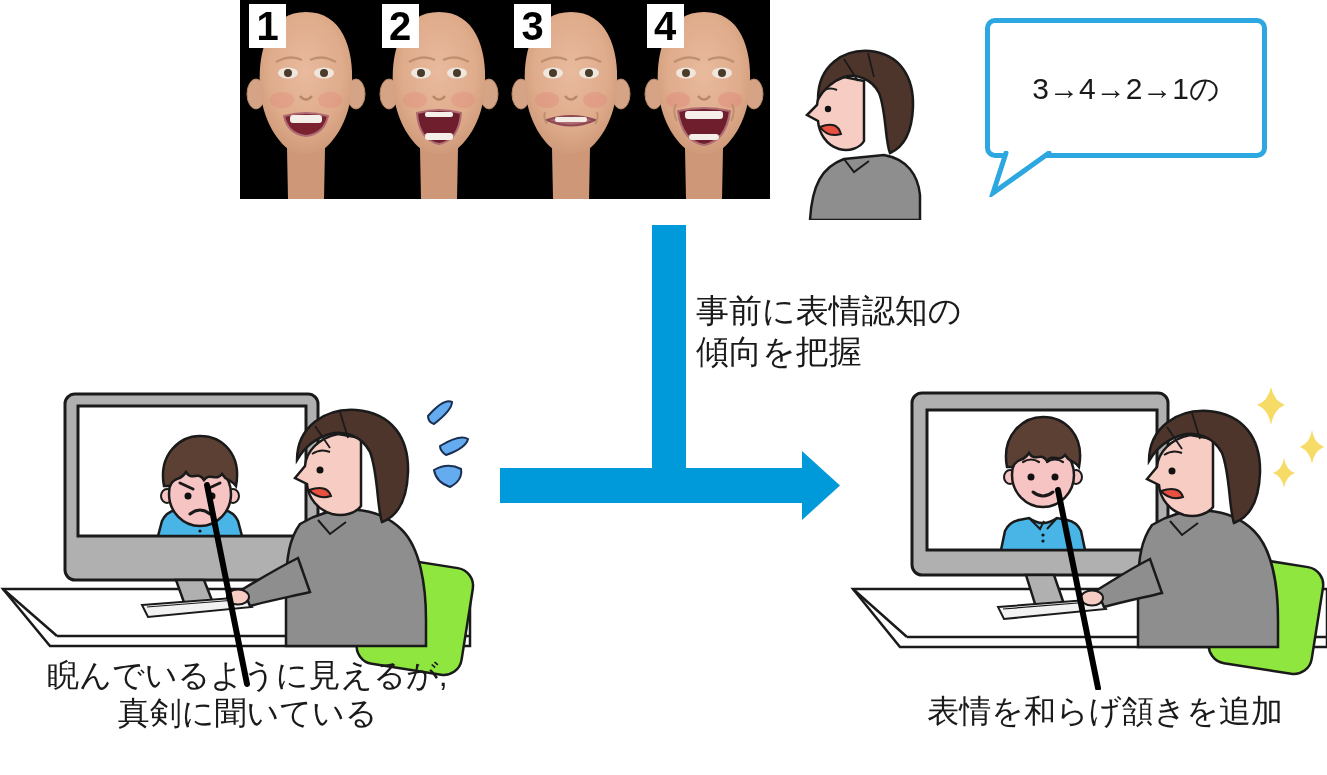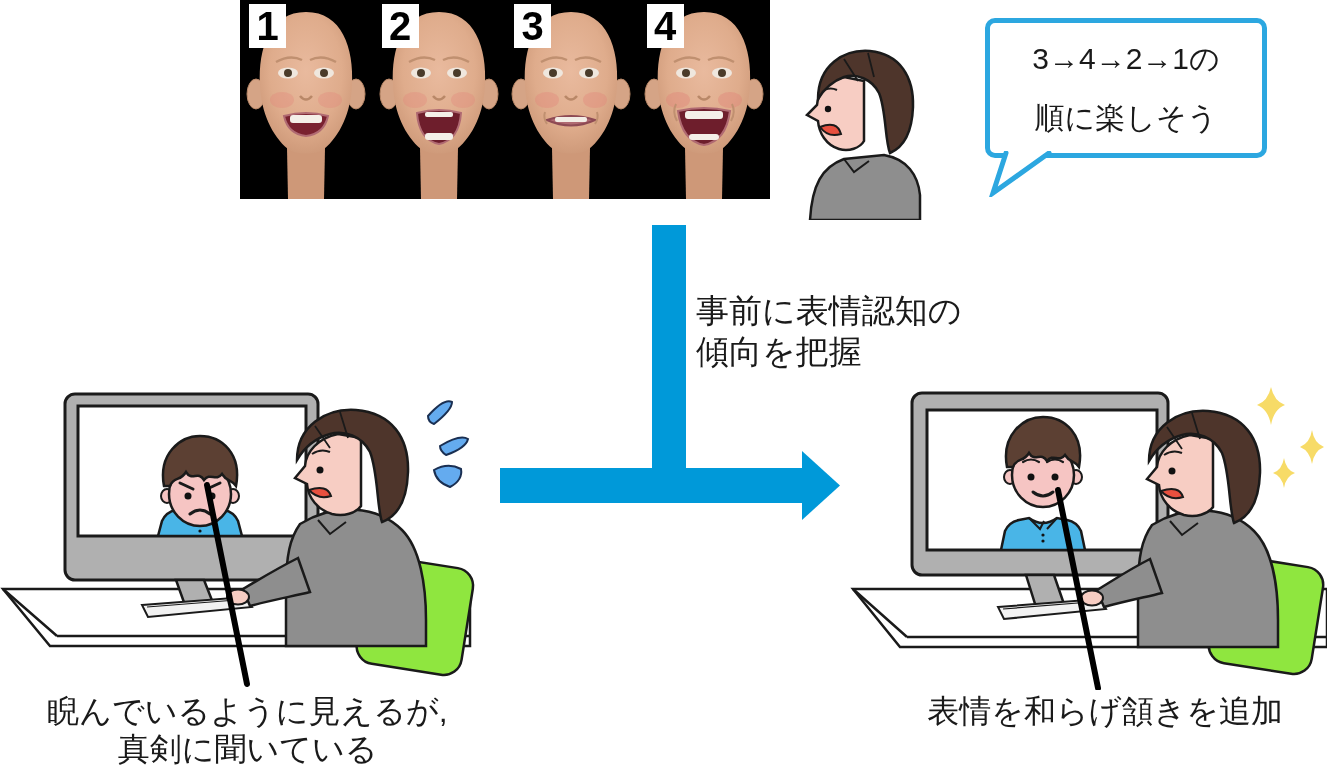--- a/index.html
+++ b/index.html
@@ -15,21 +15,21 @@
   #speech-bubble{left:985px;top:18px;width:282px;height:140px;box-sizing:border-box;
                  border:5px solid #2CA7E0;border-radius:10px;background:#fff;
                  display:flex;flex-direction:column;justify-content:center;align-items:center;gap:22px;}
   #speech-bubble .line{font-size:30px;line-height:37px;white-space:nowrap;}
   
   .flow-label{text-align:left;font-size:33px;line-height:41px;white-space:nowrap;margin-top:32px;}
   #step1-label{left:696px;top:258px;width:300px;}
   #step2-label{left:505px;top:533px;width:340px;}
   
   .caption{text-align:center;font-size:32px;line-height:38px;white-space:nowrap;}
-  #caption-left{left:25px;top:692px;width:445px;}
+  #caption-left{left:25px;top:656px;width:445px;}
   #caption-right{left:880px;top:692px;width:450px;}
 </style>
 </head>
 <body>
 
 <div id="canvas">
 
   <div id="face-strip" class="abs">
     <svg width="0" height="0" style="position:absolute">
       <defs>
@@ -132,21 +132,20 @@
     <path d="M52,42 C36,46 26,58 25,70 L15,80 L26,86 C27,98 34,110 47,114 C57,117 68,113 72,106 L72,46 Z" fill="#F7CDC3" stroke="#1A1A1A" stroke-width="2.5"></path>
     <circle cx="36" cy="74" r="3.2" fill="#111"></circle>
     <path d="M28,58 Q36,51 45,55" fill="none" stroke="#1A1A1A" stroke-width="2"></path>
     <path d="M28,92 Q36,103 49,99 Q45,85 28,92 Z" fill="#E8503F" stroke="#1A1A1A" stroke-width="2"></path>
     <path d="M26,64 C26,30 52,14 78,16 C108,19 122,42 121,72 C120,98 112,112 98,118 C93,106 94,74 87,58 C80,44 64,38 52,42 C41,46 32,54 26,64 Z" fill="#4E352B" stroke="#1A1A1A" stroke-width="2.5"></path>
     <path d="M52,24 L66,46 M76,18 L82,42" fill="none" stroke="#1A1A1A" stroke-width="1.8"></path>
   </svg>
 
   <div id="speech-bubble" class="abs">
     <span class="line">3→4→2→1の</span>
-    <span class="line">順に楽しそう</span>
   </div>
   <svg class="abs" style="left:985px;top:151px" width="80" height="46" viewBox="0 0 80 46">
     <path d="M20,0 L64,0 L8,42 Z" fill="#ffffff"></path>
     <path d="M64,2 L8,42 L21,2" fill="#ffffff" stroke="#2CA7E0" stroke-width="5" stroke-linecap="round"></path>
   </svg>
 
   <svg class="abs" style="left:500px;top:225px" width="345" height="296" viewBox="0 0 345 296">
     <rect x="152" y="0" width="34" height="260" fill="#0099D9"></rect>
     <rect x="0" y="243" width="303" height="35" fill="#0099D9"></rect>
     <polygon points="302,226 340,260.5 302,295" fill="#0099D9"></polygon>

